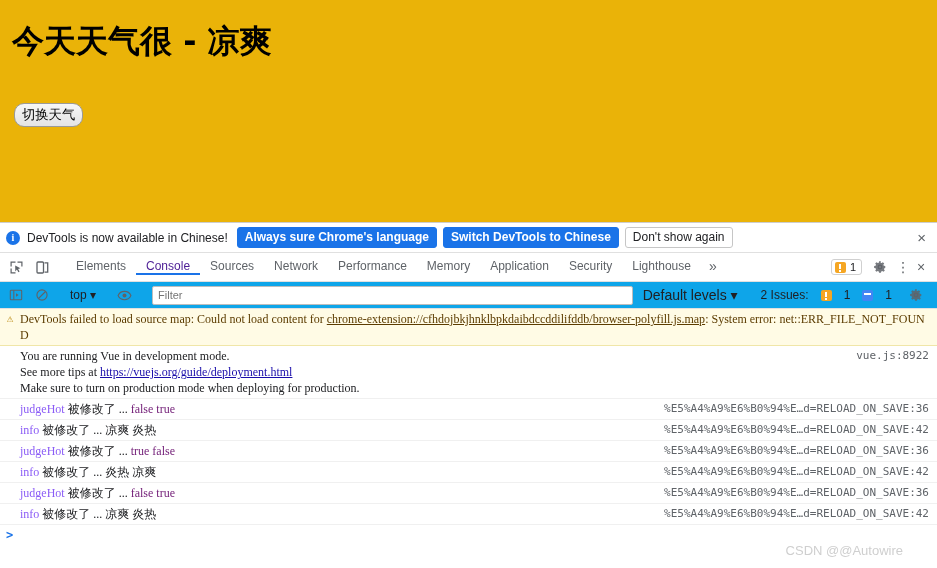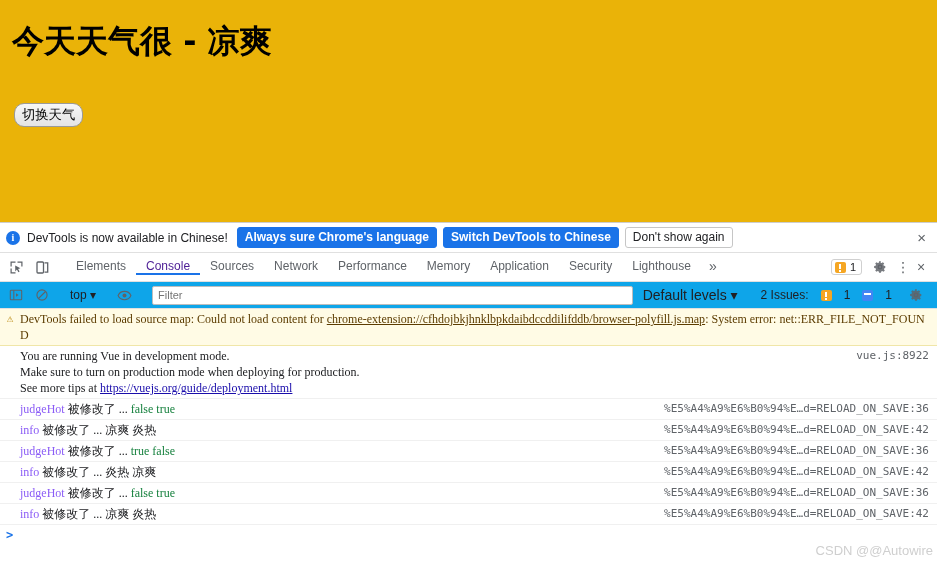--- a/index.html
+++ b/index.html
@@ -311,21 +311,21 @@
     cursor: default;
   }
   .inline-link {
     color: #5c3c00;
     text-decoration: underline;
   }
   .vue-link {
     color: #1a0dab;
     text-decoration: underline;
   }
-  .tok-bool { color: #15803d; }
+  .tok-bool { color: #701a75; }
   .tok-name { color: #8b5cf6; text-align: right; }
   .msg-row.plain .body { color: #202124; }
   .log-line { display: block; }
 
   #prompt-row {
     display: flex;
     align-items: flex-start;
     padding: 3px 0 0 6px;
     font-family: "DejaVu Sans Mono", "Liberation Mono", monospace;
     font-size: 12px;
@@ -333,21 +333,21 @@
   #prompt-chevron {
     color: #1a73e8;
     font-weight: bold;
     width: 14px;
     flex: none;
   }
   #prompt-input { flex: 1; }
 
   #watermark {
     position: absolute;
-    right: 4px;
+    right: 34px;
     bottom: 10px;
     color: #cfcfcf;
     font-size: 13px;
     font-family: "Liberation Sans", sans-serif;
     user-select: none;
   }
   svg { display: block; }
 </style>
 </head>
 <body>
@@ -482,21 +482,21 @@
 
   <div id="console-log">
 
     <div class="msg-row warning">
       <div class="gutter">⚠</div>
       <div class="body"><span>DevTools failed to load source map: Could not load content for </span><span class="inline-link">chrome-extension://cfhdojbkjhnklbpkdaibdccddilifddb/browser-polyfill.js.map</span><span>: System error: net::ERR_FILE_NOT_FOUND</span></div>
     </div>
 
     <div class="msg-row plain">
       <div class="gutter"></div>
-      <div class="body"><span class="log-line">You are running Vue in development mode.</span><span class="log-line">Make sure to turn on production mode when deploying for production.</span><span class="log-line"><span>See more tips at </span><span class="vue-link">https://vuejs.org/guide/deployment.html</span></span></div>
+      <div class="body"><span class="log-line">You are running Vue in development mode.</span><span class="log-line"><span>See more tips at </span><span class="vue-link">https://vuejs.org/guide/deployment.html</span></span><span class="log-line">Make sure to turn on production mode when deploying for production.</span></div>
       <div class="srclink">vue.js:8922</div>
     </div>
 
     <div class="msg-row plain">
       <div class="gutter"></div>
       <div class="body"><span class="tok-name">judgeHot</span> <span>被修改了 ...</span> <span class="tok-bool">false</span> <span class="tok-bool">true</span></div>
       <div class="srclink">%E5%A4%A9%E6%B0%94%E…d=RELOAD_ON_SAVE:36</div>
     </div>
 
     <div class="msg-row plain">

